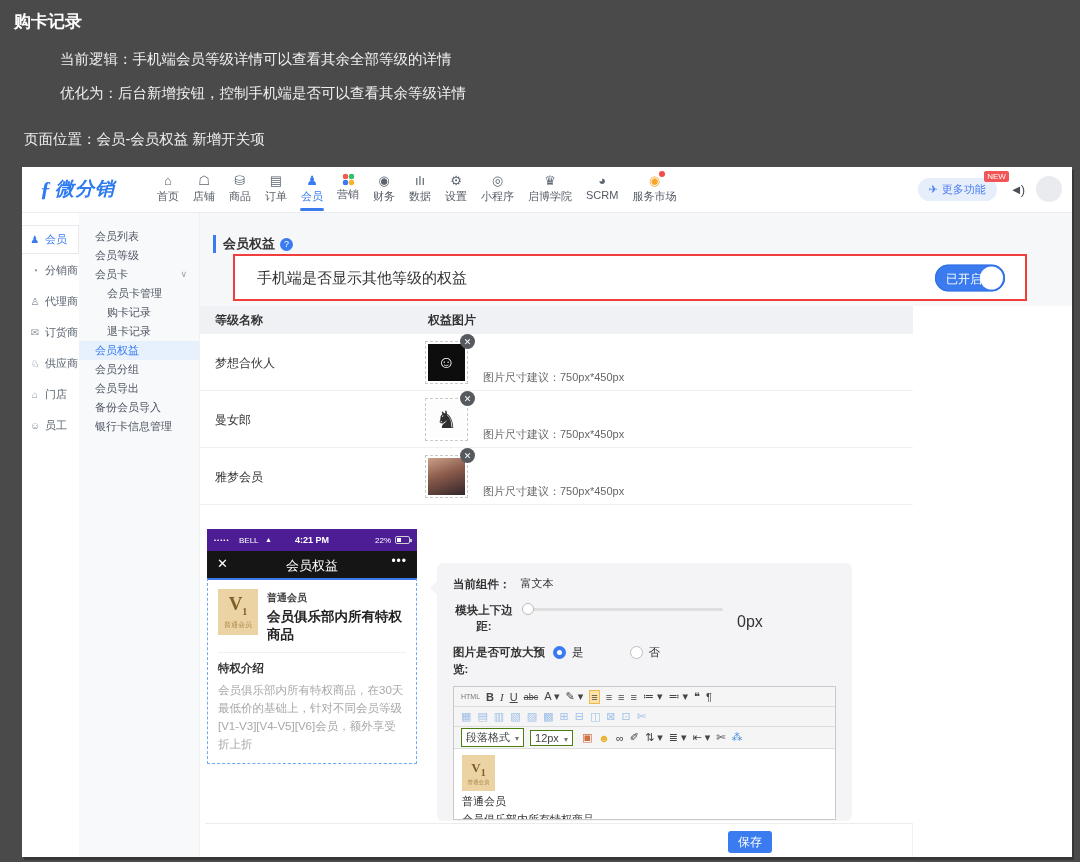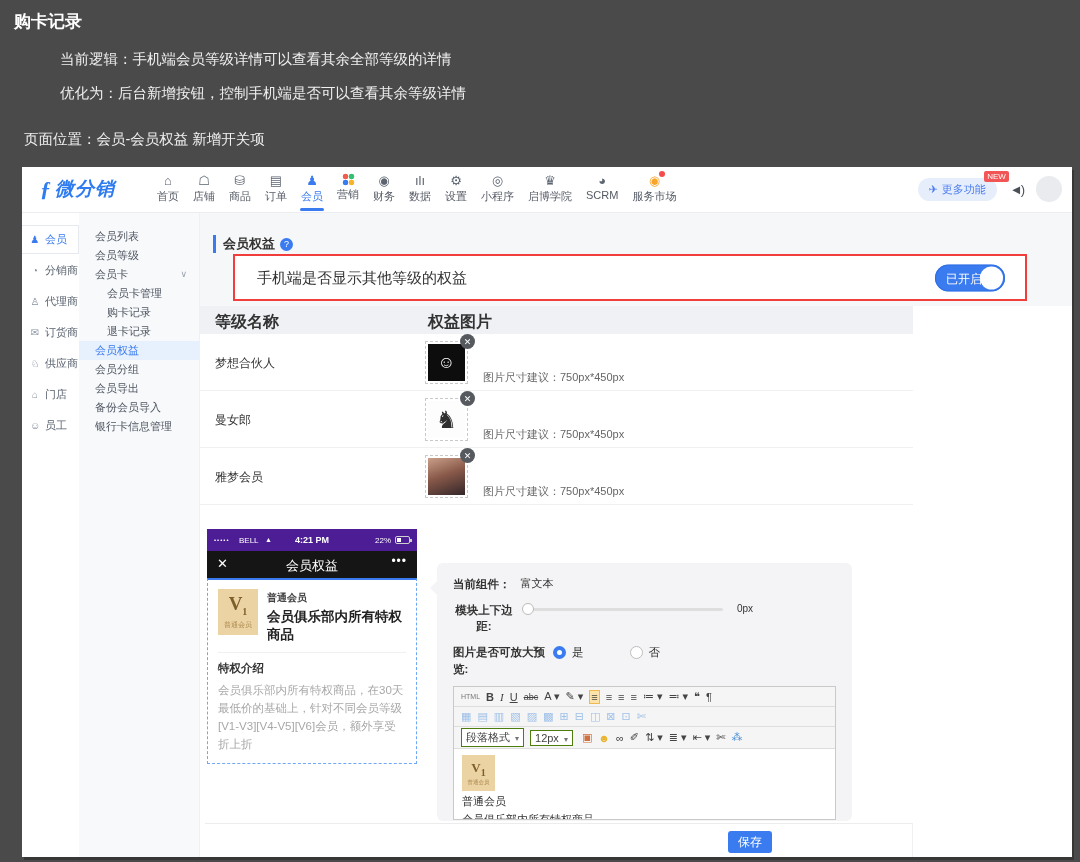--- a/index.html
+++ b/index.html
@@ -74,21 +74,21 @@
   .hl-box { position:absolute; left:33px; top:41px; width:794px; height:47px; background:#fff;
             border:2px solid #f23d3d; }
   .hl-text { position:absolute; left:22px; top:50%; transform:translateY(-50%); font-size:15px; color:#333; }
   .tgl { position:absolute; right:20px; top:50%; transform:translateY(-50%); width:70px; height:27px;
          border-radius:14px; background:#3a7bf0; cursor:pointer; box-shadow:0 0 0 1px #2f6fe0 inset; }
   .tgl-lbl { position:absolute; left:11px; top:6px; font-size:12px; color:#fff; }
   .tgl-knob { position:absolute; right:2px; top:2px; width:23px; height:23px; border-radius:50%; background:#fff; }
 
   
   .tbl { position:absolute; left:0; top:93px; width:713px; }
-  .tbl-head { height:28px; background:#eff1f4; position:relative; font-size:16px; font-weight:bold; color:#333; }
+  .tbl-head { height:28px; background:#eff1f4; position:relative; font-size:12px; font-weight:bold; color:#333; }
   .th1 { position:absolute; left:15px; top:6px; }
   .th2 { position:absolute; left:228px; top:6px; }
   .trow { position:relative; height:57px; border-bottom:1px solid #f0f0f0; background:#fff; }
   .tname { position:absolute; left:15px; top:21px; font-size:12px; color:#333; }
   .timg { position:absolute; left:225px; top:7px; width:43px; height:43px; border:1px dashed #c9c9c9;
           padding:2px; background:#fff; }
   .timg-in { width:100%; height:100%; display:flex; align-items:center; justify-content:center; font-size:17px; }
   .img-dark  .timg-in { background:#0d0d0d; color:#fff; }
   .img-light .timg-in { background:#fdfdfd; color:#2e2e2e; font-size:24px; }
   .img-photo .timg-in { background:linear-gradient(160deg,#caa08a 0%,#8a5a4a 45%,#33262a 100%); color:transparent; }
@@ -132,21 +132,21 @@
            background:#f4f4f6; transform:rotate(45deg); }
   .p-row { display:flex; align-items:flex-start; margin-bottom:9px; font-size:11.5px; color:#333; }
   .p-label { font-weight:bold; line-height:1.45; }
   .p-label.w60 { width:62px; text-align:center; }
   .p-label.w100 { width:100px; }
   .p-val { margin-left:10px; font-size:11px; color:#333; }
   .slider { position:relative; width:200px; height:3px; background:#dedede; border-radius:2px;
             margin:6px 0 0 8px; cursor:pointer; }
   .s-knob { position:absolute; left:-1px; top:-5px; width:12px; height:12px; border-radius:50%;
             background:#fff; border:1px solid #bbb; }
-  .s-val { margin-left:14px; margin-top:1px; font-size:10px; }
+  .s-val { margin-left:14px; margin-top:11px; font-size:16px; }
   .rgroup { display:flex; align-items:center; gap:6px; margin-top:1px; }
   .rdo { width:13px; height:13px; border-radius:50%; border:1px solid #bdbdbd; background:#fff;
          display:inline-block; cursor:pointer; }
   .rdo.sel { border:4px solid #3a7bf0; }
   .rgap { width:34px; }
   .editor { border:1px solid #c9c9c9; background:#fff; margin-top:2px; }
   .etb { background:#f5f5f5; border-bottom:1px solid #ddd; padding:1px 4px; display:flex;
          align-items:center; flex-wrap:nowrap; min-height:20px; }
   .etb span { margin:0 3px; font-size:11px; color:#444; cursor:pointer; white-space:nowrap; }
   .er1 span:nth-of-type(1) { font-size:7px; color:#777; }

